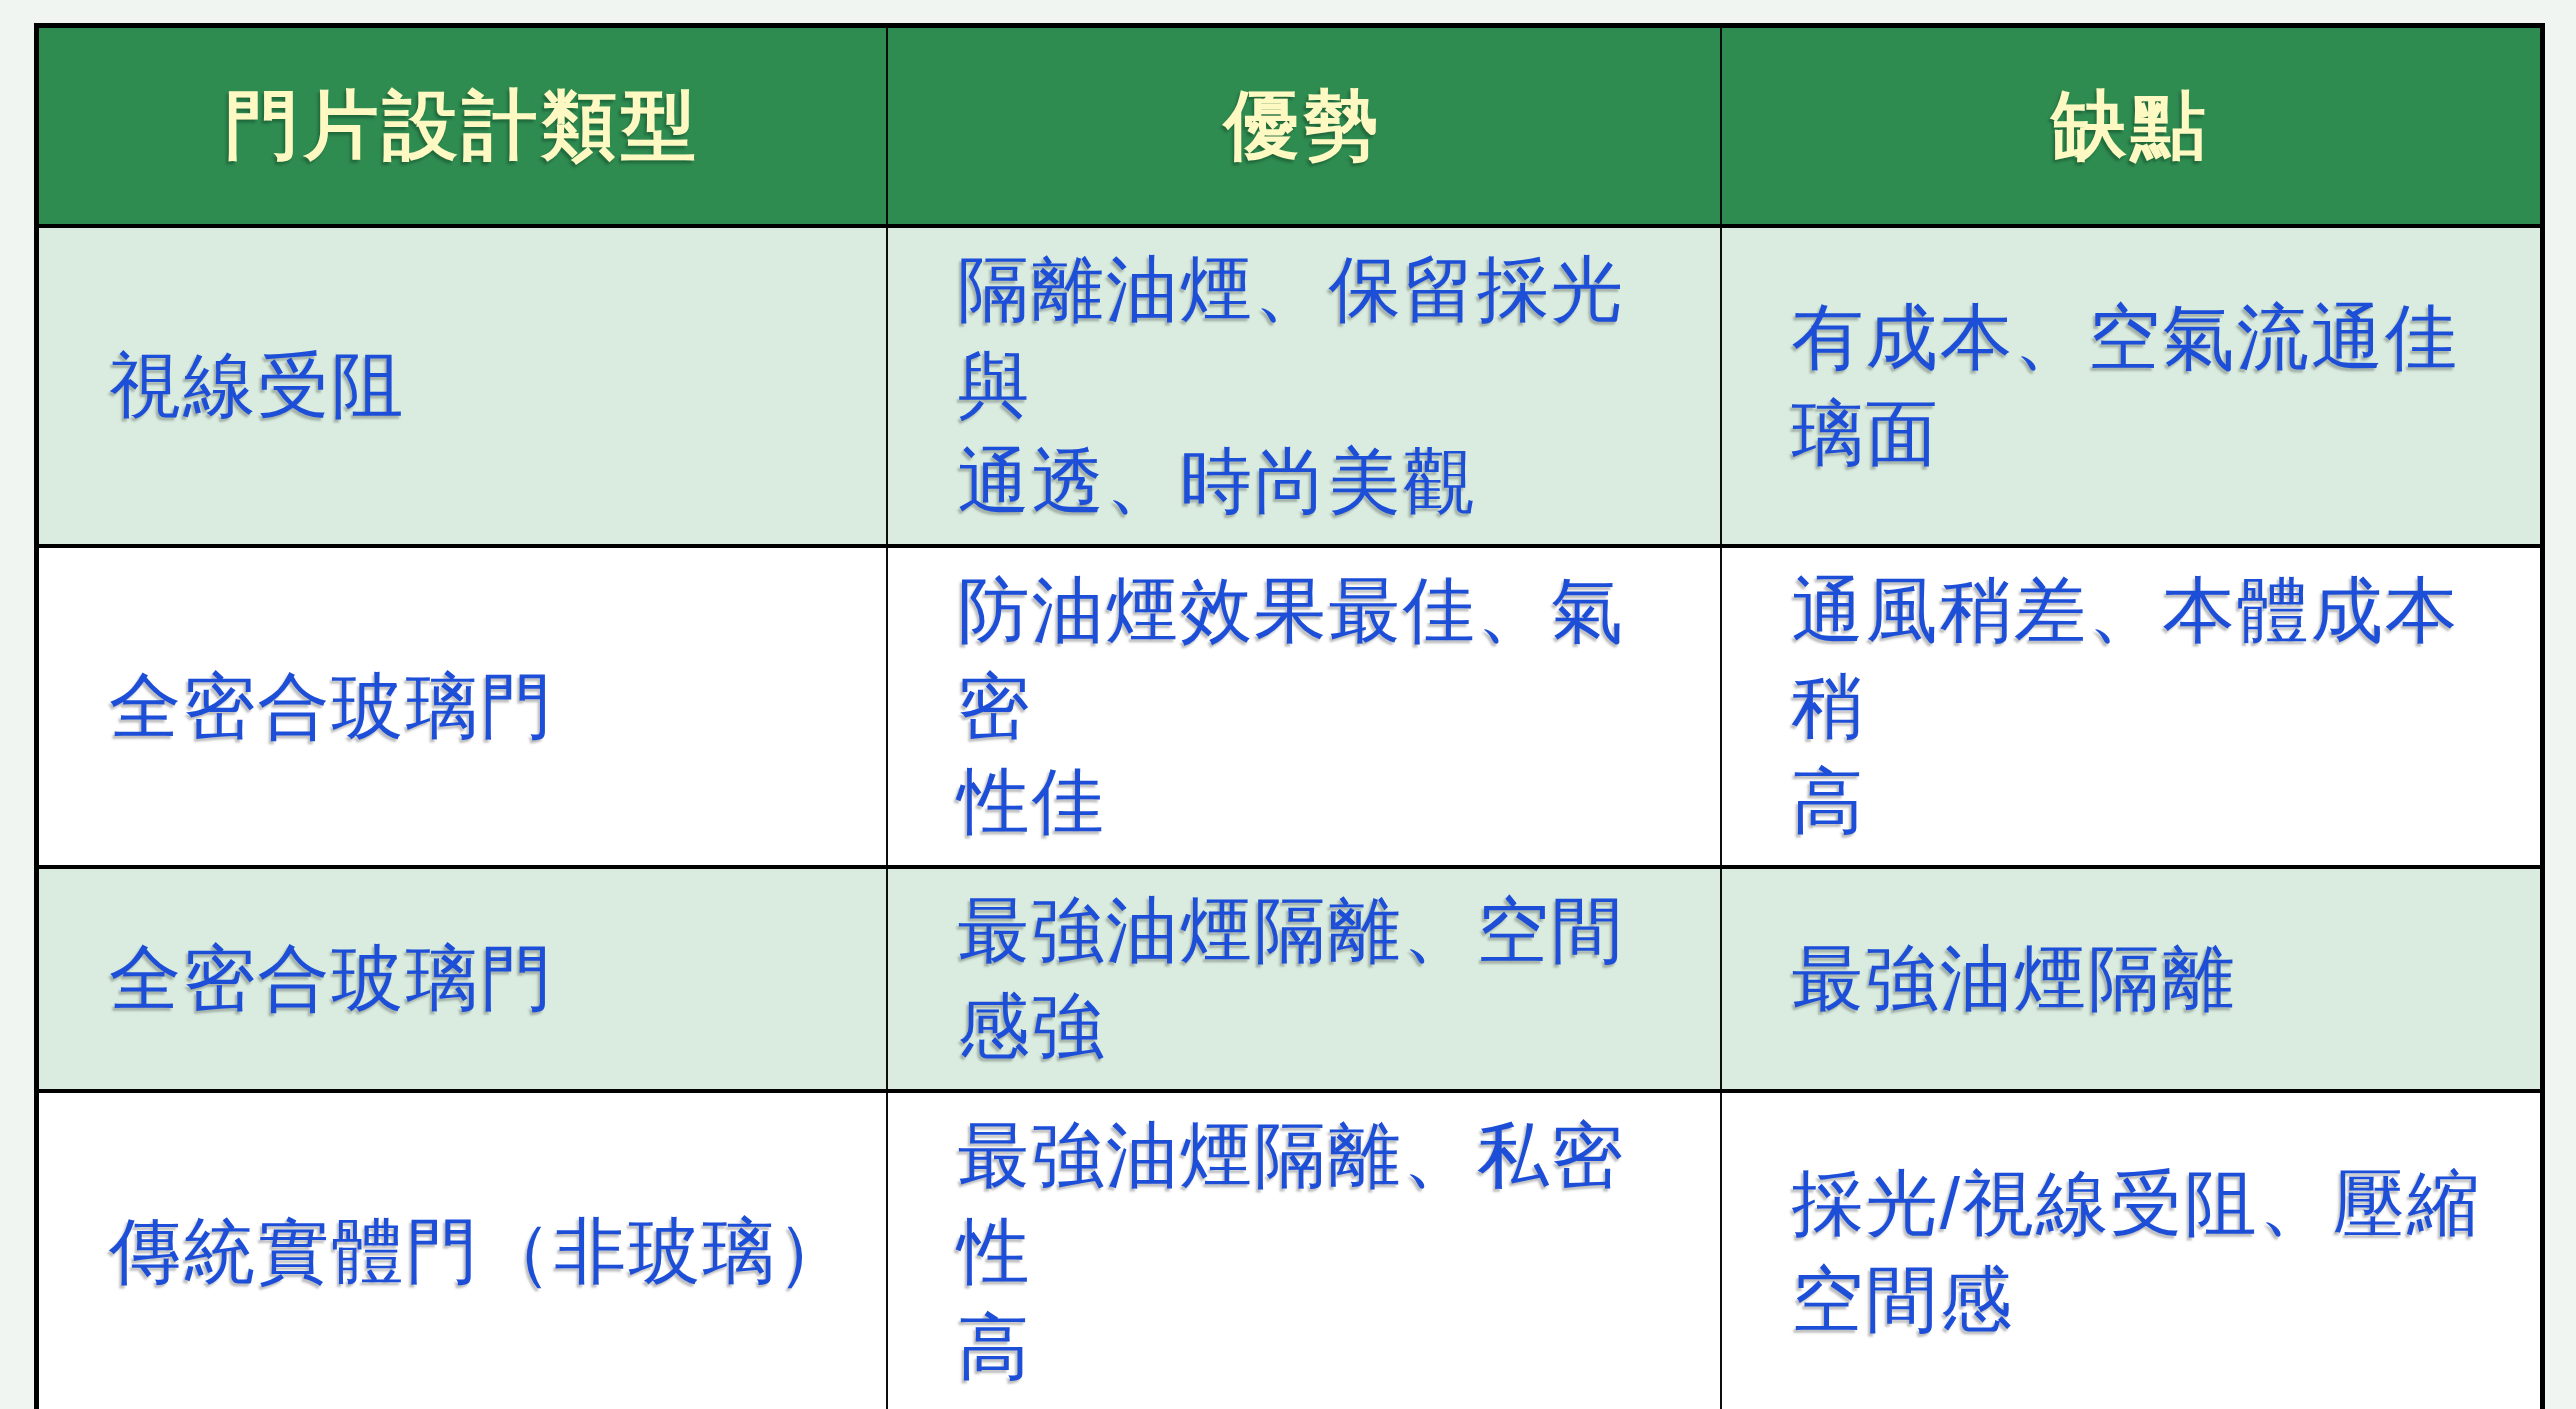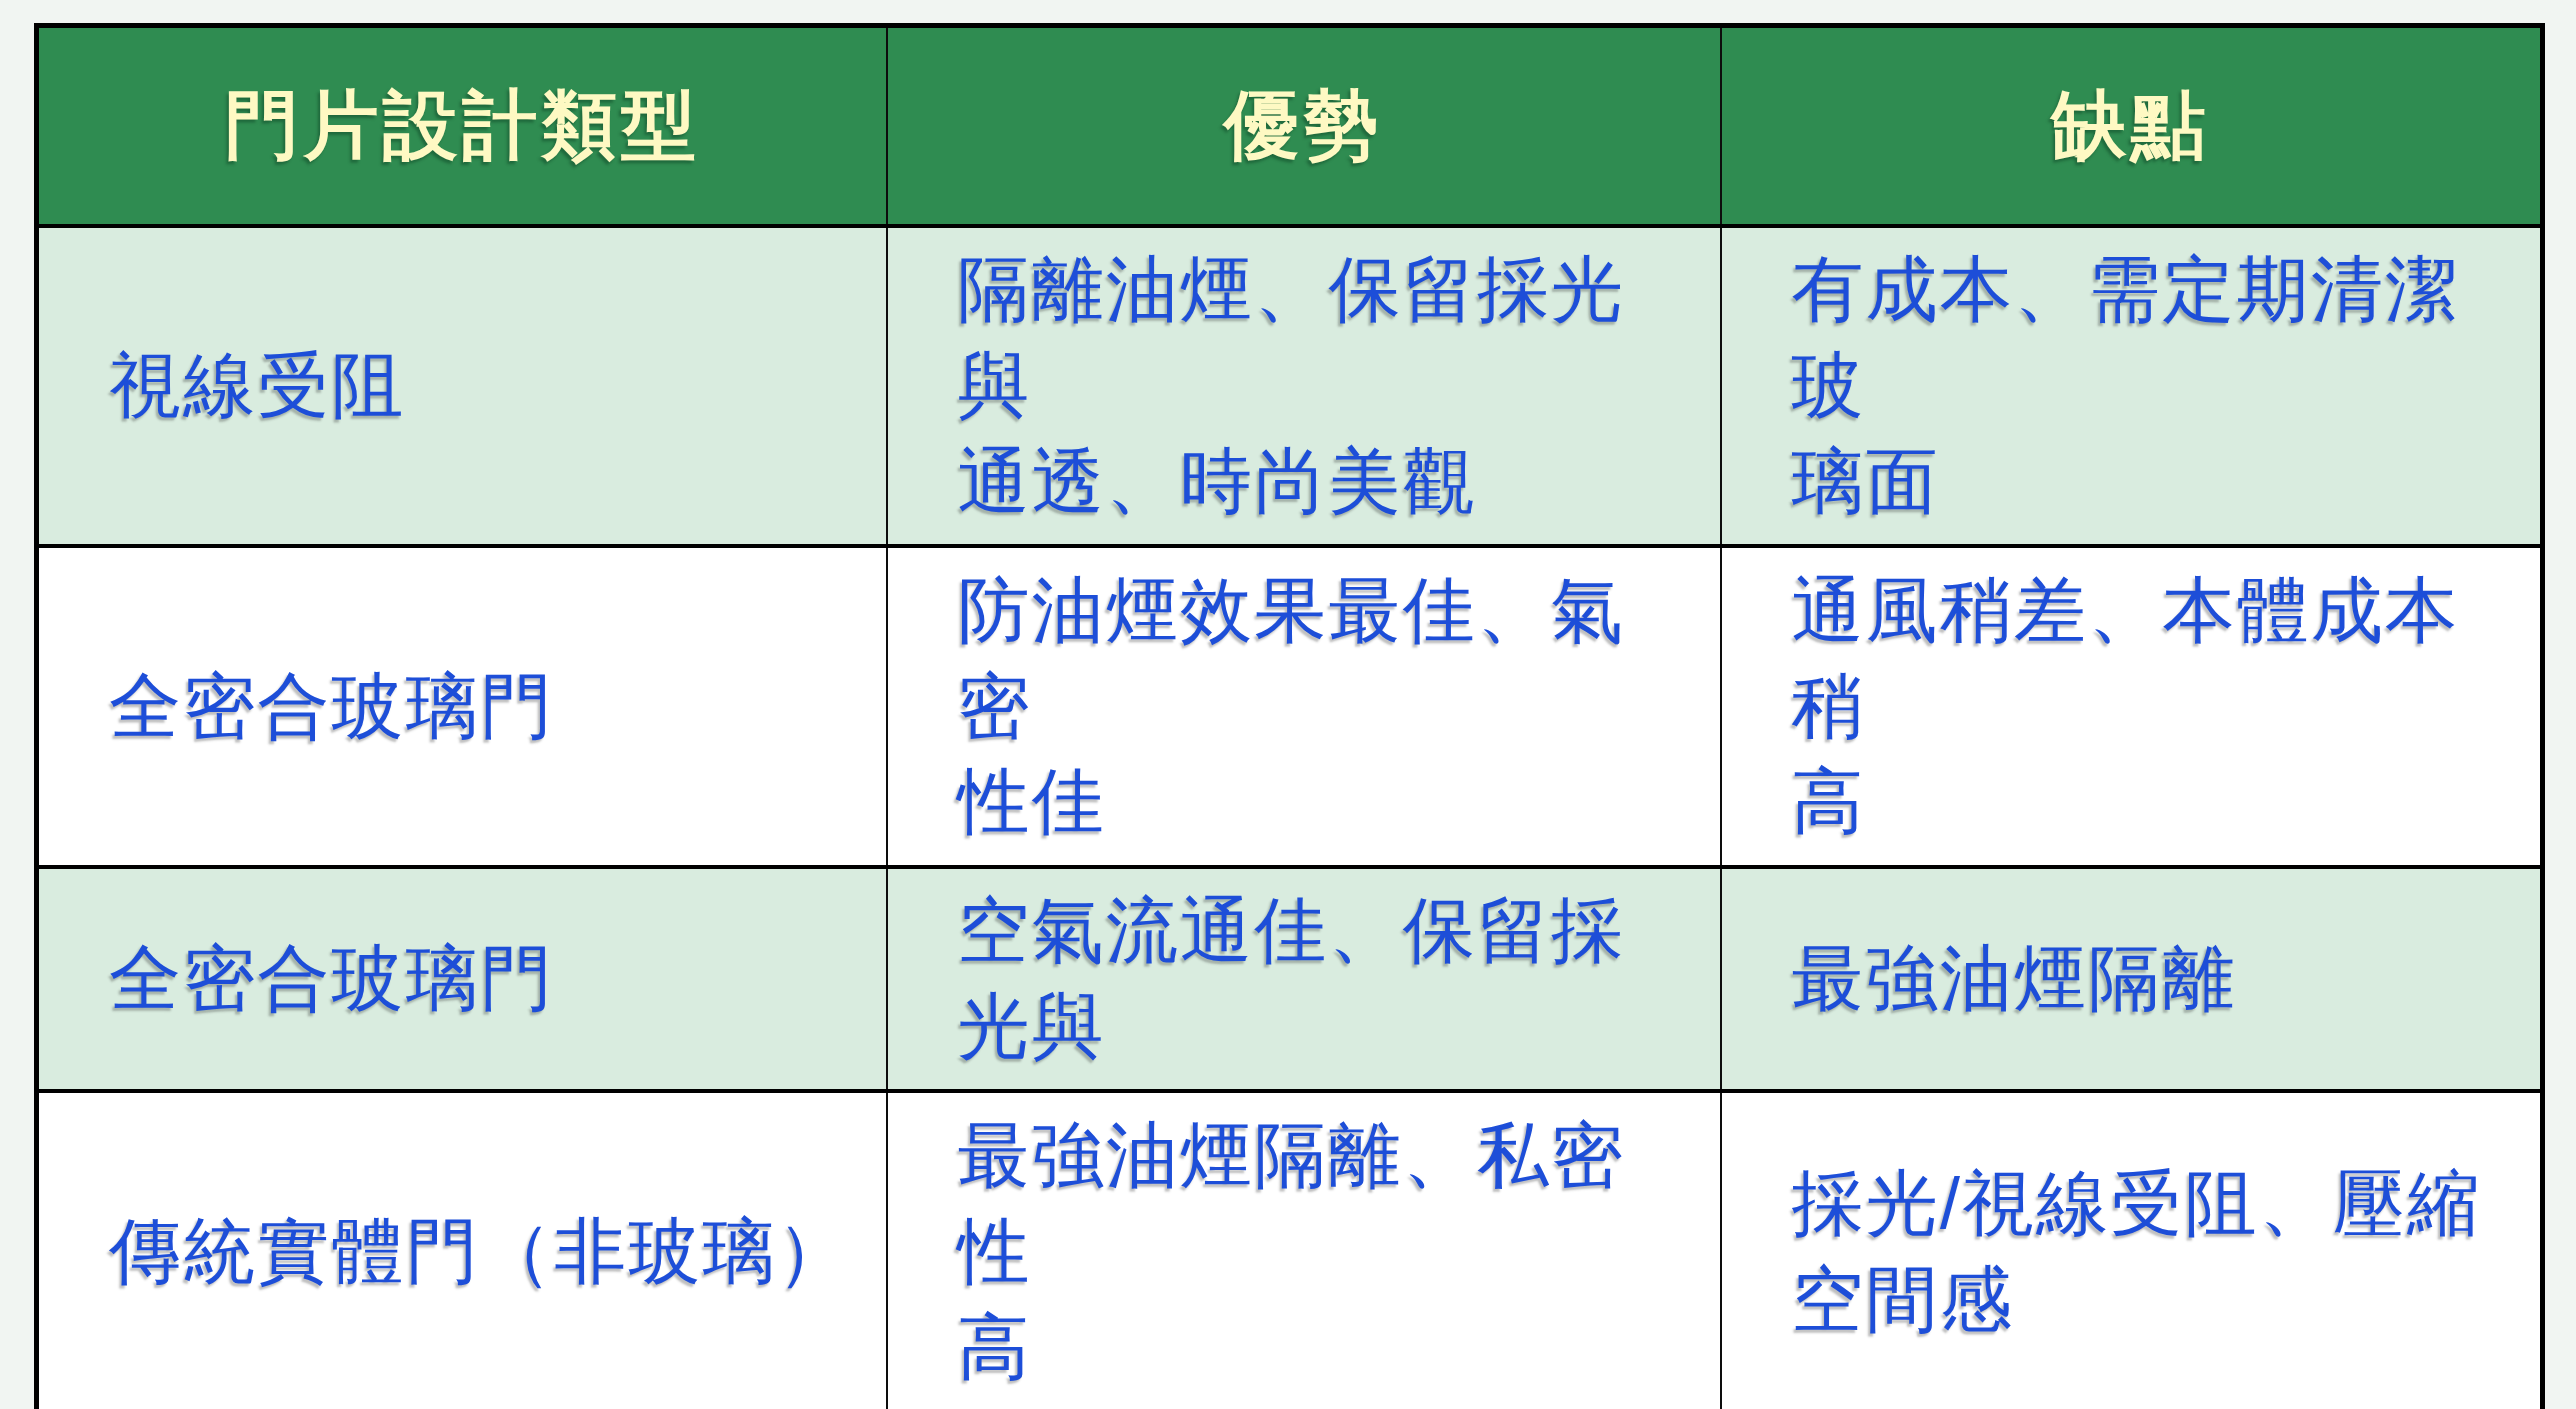--- a/index.html
+++ b/index.html
@@ -73,33 +73,33 @@
       <th>門片設計類型</th>
       <th>優勢</th>
       <th>缺點</th>
     </tr>
   </thead>
   <tbody>
     <tr class="tint row-0">
       <td>視線受阻</td>
       <td>隔離油煙、保留採光與
 通透、時尚美觀</td>
-      <td>有成本、需定期清潔玻
+      <td>有成本、空氣流通佳
 璃面</td>
     </tr>
     <tr class="plain row-1">
       <td>全密合玻璃門</td>
       <td>防油煙效果最佳、氣密
 性佳</td>
       <td>通風稍差、本體成本稍
 高</td>
     </tr>
     <tr class="tint row-2">
       <td>全密合玻璃門</td>
-      <td>空氣流通佳、保留採光與</td>
+      <td>最強油煙隔離、空間感強</td>
       <td>最強油煙隔離</td>
     </tr>
     <tr class="plain row-3">
       <td>傳統實體門（非玻璃）</td>
       <td>最強油煙隔離、私密性
 高</td>
       <td>採光/視線受阻、壓縮
 空間感</td>
     </tr>
   </tbody>

